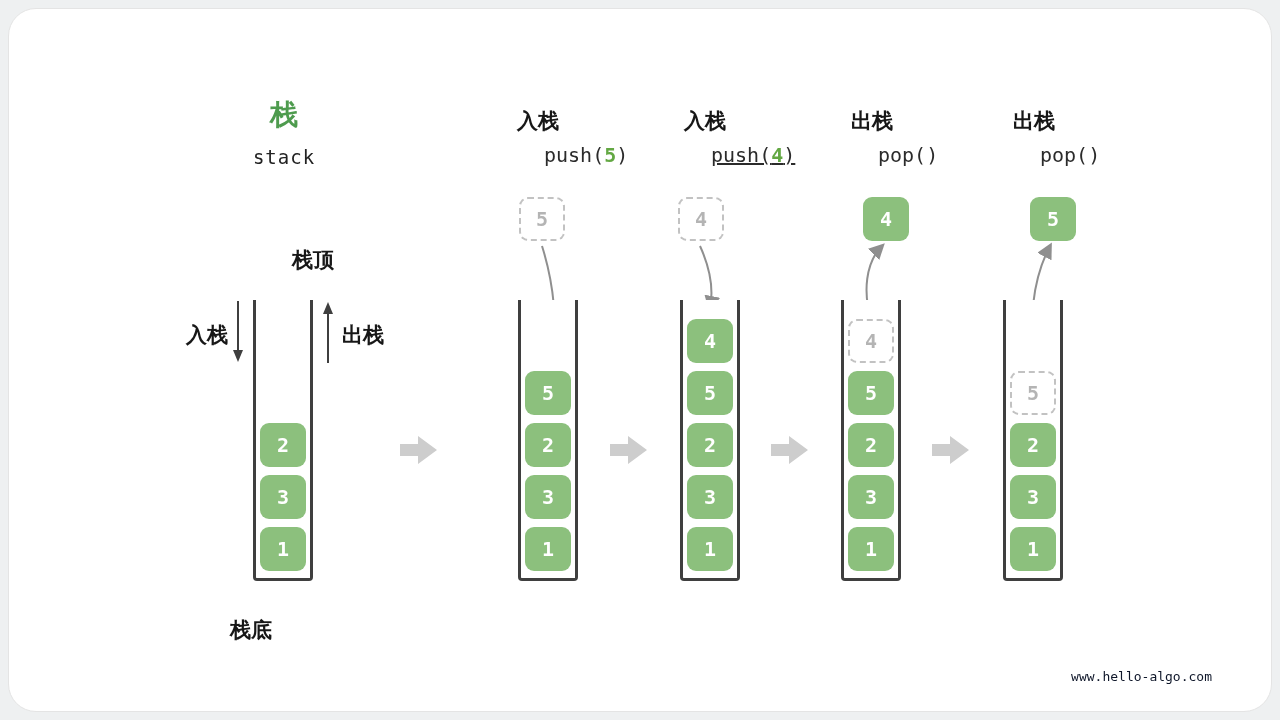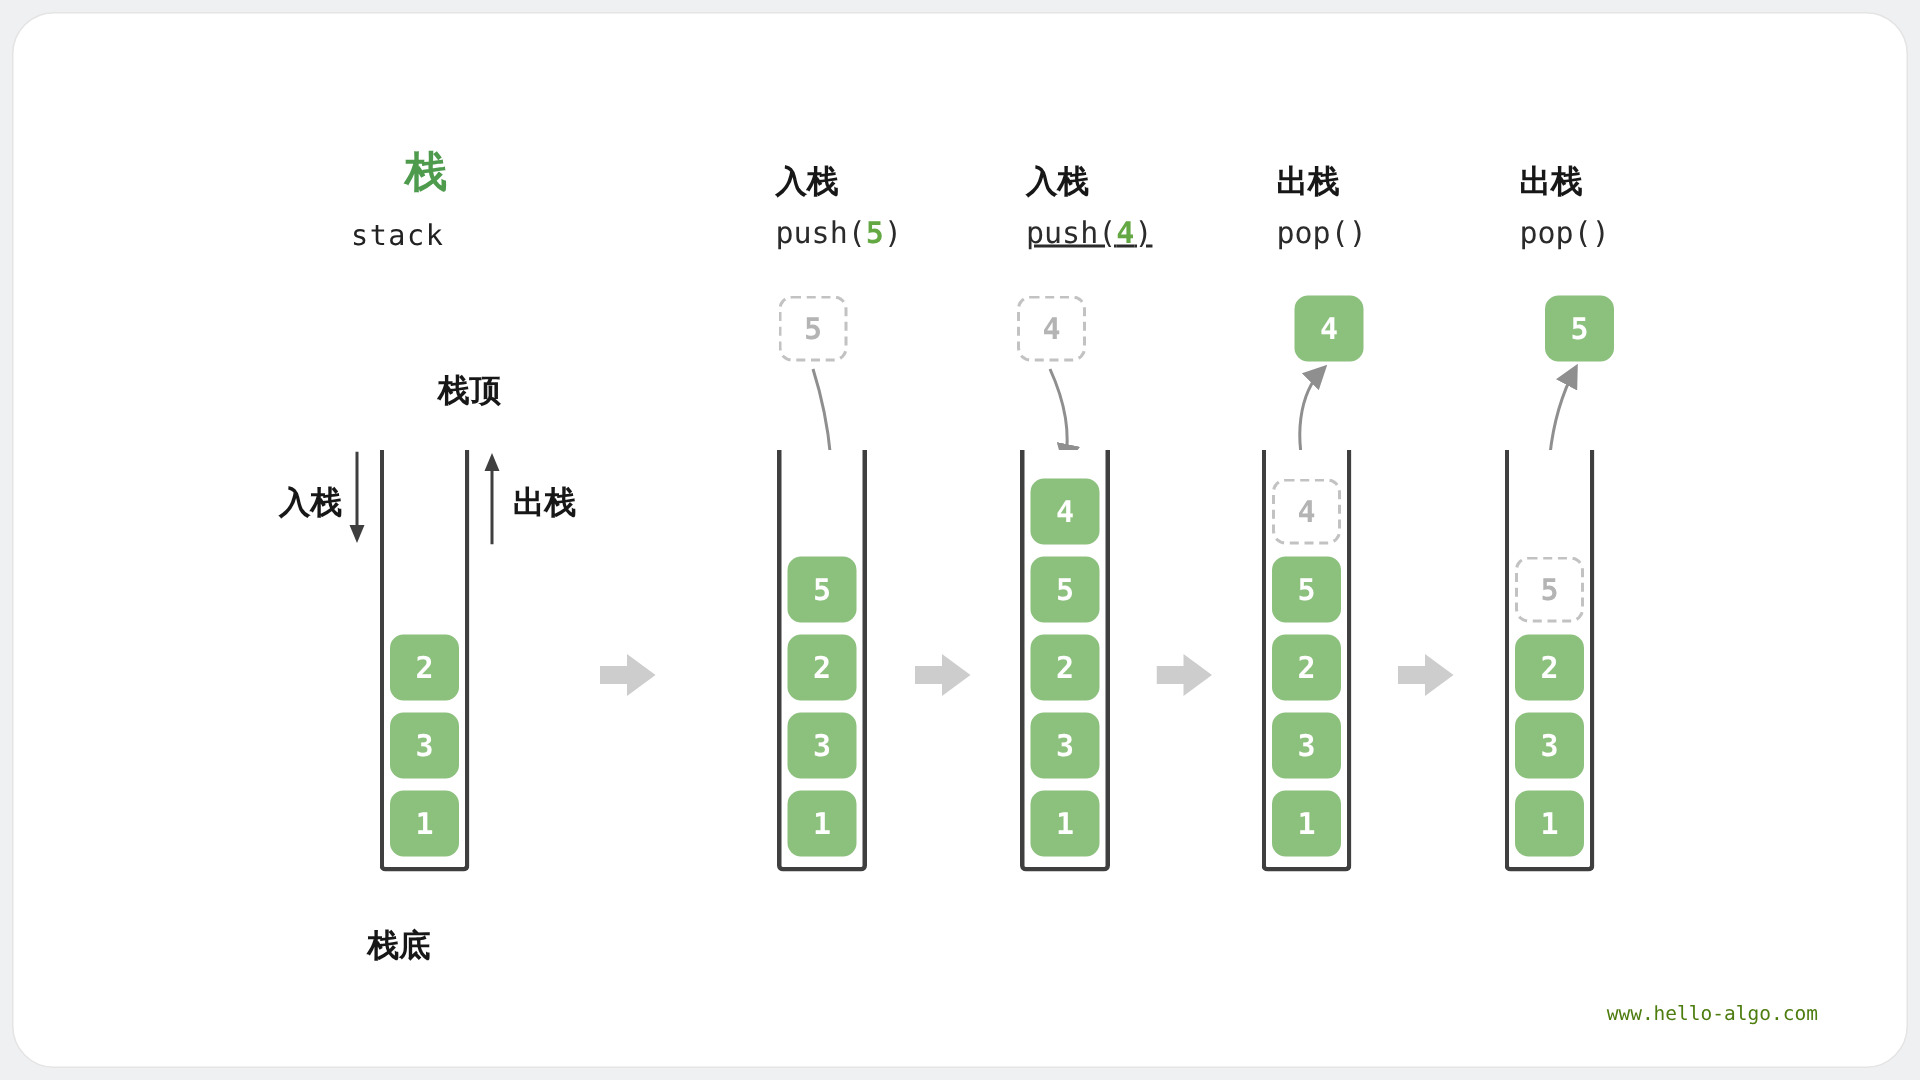--- a/index.html
+++ b/index.html
@@ -19,33 +19,33 @@
     border-radius: 28px;
   }
   .abs { position: absolute; }
 
   .title-zh {
     position: absolute; left: 234px; top: 96px; width: 100px;
     text-align: center; font-size: 28px; font-weight: bold; color: #4e9b4e;
   }
   .title-en {
     position: absolute; left: 234px; top: 146px; width: 100px;
-    text-align: left; font-family: "DejaVu Sans Mono", monospace;
+    text-align: center; font-family: "DejaVu Sans Mono", monospace;
     font-size: 19px; color: #222; letter-spacing: 1px;
   }
 
   .zh-label {
     position: absolute; font-size: 21px; font-weight: bold; color: #171717;
   }
   .op-label {
     position: absolute; top: 107px; font-size: 21px; font-weight: bold; color: #171717;
   }
   .op-code {
     position: absolute; top: 143px; font-family: "DejaVu Sans Mono", monospace;
-    font-size: 20px; color: #2b2b2b;
+    font-size: 20px; color: #2b2b2b; margin-left: 27px;
   }
   .op-code .num { color: #63a843; font-weight: bold; }
 
   .tube {
     position: absolute; top: 300px; width: 60px; height: 281px;
     border-left: 3px solid #3f3f3f;
     border-right: 3px solid #3f3f3f;
     border-bottom: 3px solid #3f3f3f;
     border-radius: 0 0 4px 4px;
     background: #fff;
@@ -75,33 +75,33 @@
     background: #ffffff; border: 2px dashed #c2c2c2; color: #b4b4b4;
   }
   .float-cell.solid {
     background: #8cc07d; color: #ffffff;
   }
 
   .watermark {
     position: absolute; left: 1000px; top: 669px; width: 212px;
     text-align: right;
     font-family: "DejaVu Sans Mono", monospace;
-    font-size: 13px; color: #4d7c0f;
+    font-size: 13px; color: #0f172a;
   }
 </style>
 </head>
 <body>
 
 <div class="card"></div>
 
 <div class="title-zh">栈</div>
 <div class="title-en">stack</div>
 
 <div class="zh-label" style="left:234px; top:246px; width:100px; text-align:right;">栈顶</div>
-<div class="zh-label" style="left:216px; top:616px; width:100px; text-align:center;">栈底</div>
+<div class="zh-label" style="left:230px; top:616px; width:100px; ">栈底</div>
 <div class="zh-label" style="left:186px; top:321px;">入栈</div>
 <div class="zh-label" style="left:342px; top:321px;">出栈</div>
 
 <svg class="abs" style="left:230px; top:301px;" width="16" height="62">
   <line x1="8" y1="0" x2="8" y2="51" stroke="#3f3f3f" stroke-width="2"></line>
   <polygon points="3,49 13,49 8,61" fill="#3f3f3f"></polygon>
 </svg>
 <svg class="abs" style="left:320px; top:301px;" width="16" height="62">
   <line x1="8" y1="62" x2="8" y2="11" stroke="#3f3f3f" stroke-width="2"></line>
   <polygon points="3,13 13,13 8,1" fill="#3f3f3f"></polygon>

